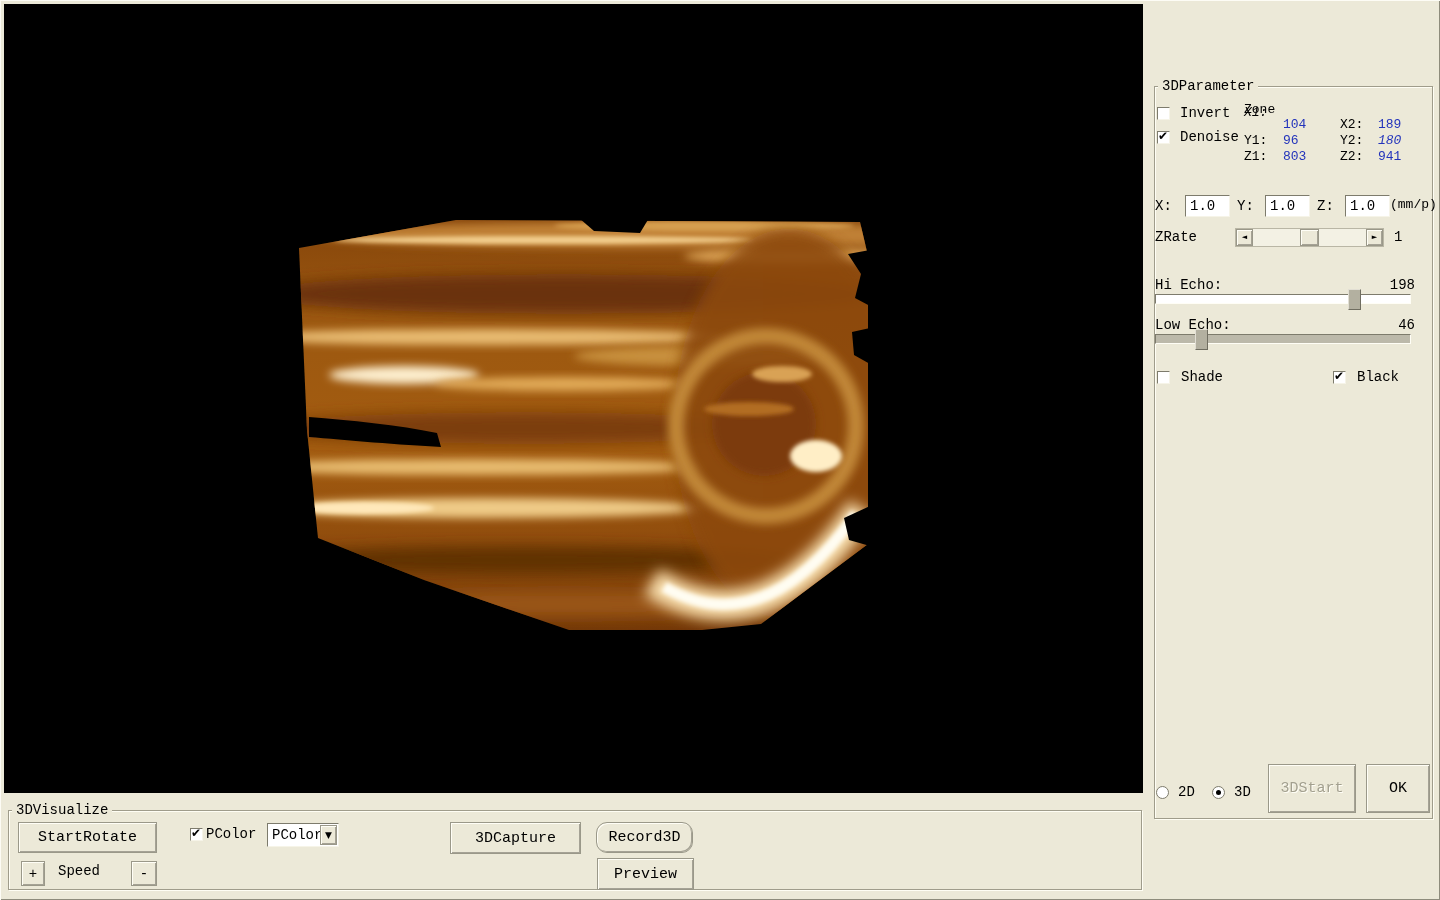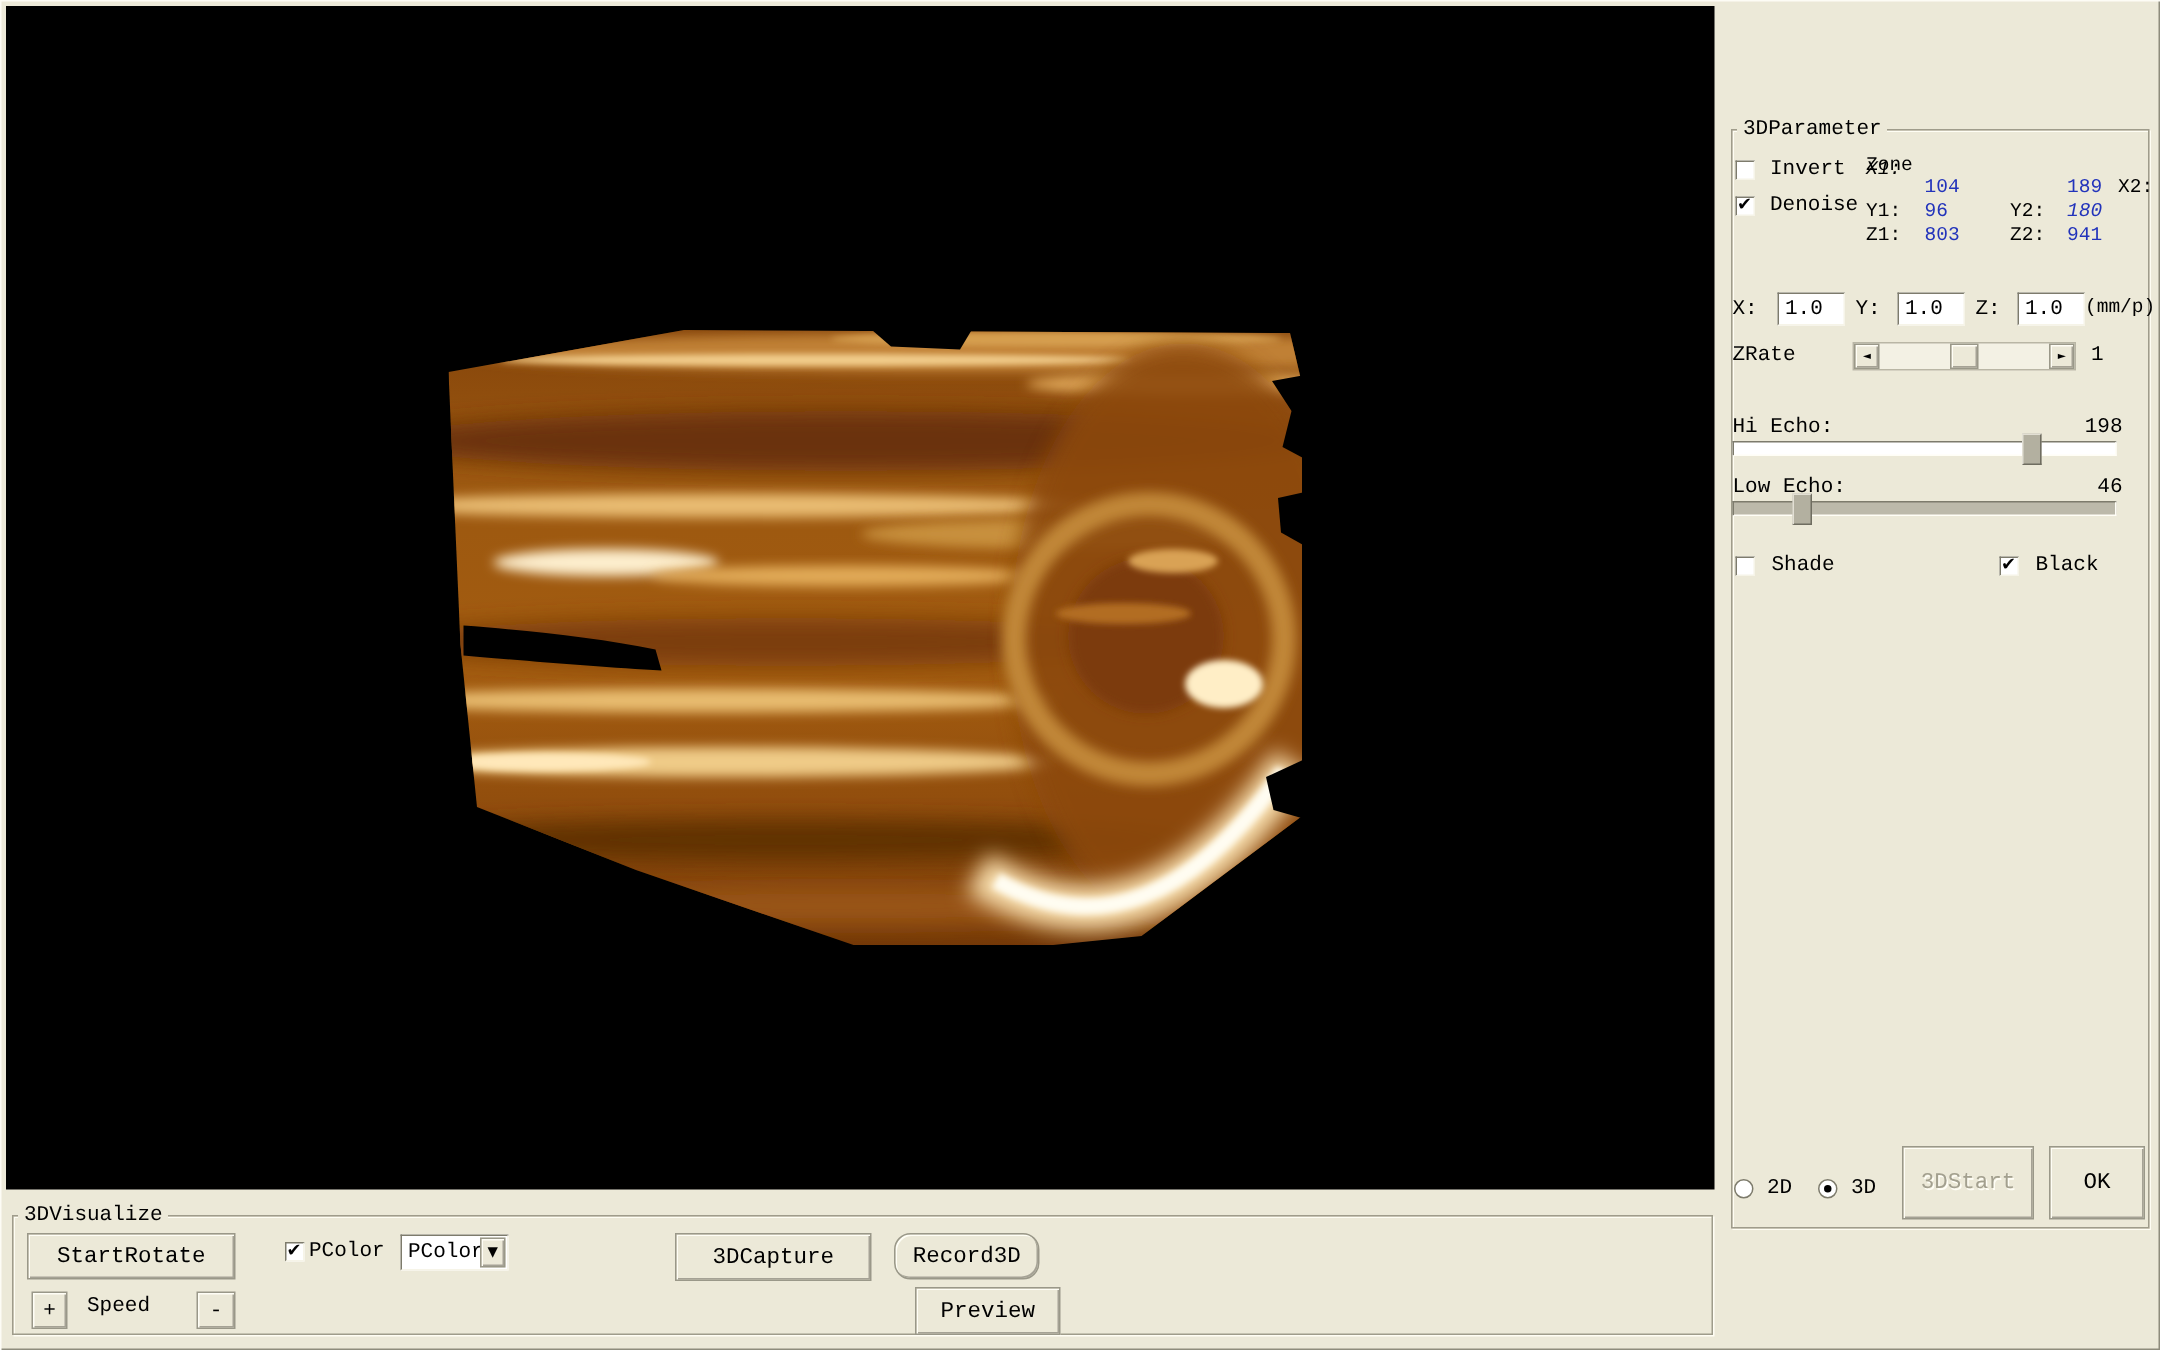--- a/index.html
+++ b/index.html
@@ -180,21 +180,21 @@
   <div class="checkbox" style="left:1157px;top:107px;"></div>
   <div class="label" style="left:1180px;top:106px;">Invert</div>
   <div class="checkbox" style="left:1157px;top:131px;">
     <span class="check">✔</span>
   </div>
   <div class="label" style="left:1180px;top:130px;">Denoise</div>
 
   <div class="label small" style="left:1244px;top:102px;">Zone</div>
   <div class="label small" style="left:1244px;top:105px;font-style:italic;">X1:</div>
   <div class="label small blue" style="left:1283px;top:117px;">104</div>
-  <div class="label small" style="left:1412px;top:117px;">X2:</div>
+  <div class="label small" style="left:1340px;top:117px;">X2:</div>
   <div class="label small blue" style="left:1378px;top:117px;">189</div>
   <div class="label small" style="left:1244px;top:133px;">Y1:</div>
   <div class="label small blue" style="left:1283px;top:133px;">96</div>
   <div class="label small" style="left:1340px;top:133px;">Y2:</div>
   <div class="label small blue" style="left:1378px;top:133px;font-style:italic;">180</div>
   <div class="label small" style="left:1244px;top:149px;">Z1:</div>
   <div class="label small blue" style="left:1283px;top:149px;">803</div>
   <div class="label small" style="left:1340px;top:149px;">Z2:</div>
   <div class="label small blue" style="left:1378px;top:149px;">941</div>
 
@@ -254,15 +254,15 @@
   </div>
   <div class="label" style="left:206px;top:827px;">PColor</div>
 
   <div class="combo">
     <span class="combo-text">PColor</span>
     <span class="combo-btn"><span>▼</span></span>
   </div>
 
   <div class="btn" style="left:450px;top:822px;width:131px;height:32px;">3DCapture</div>
   <div class="btn" style="left:596px;top:822px;width:97px;height:31px;border-radius:11px;">Record3D</div>
-  <div class="btn" style="left:597px;top:858px;width:97px;height:32px;margin-left:13px;">Preview</div>
+  <div class="btn" style="left:597px;top:858px;width:97px;height:32px;">Preview</div>
 
 </div>
 
 </body></html>

